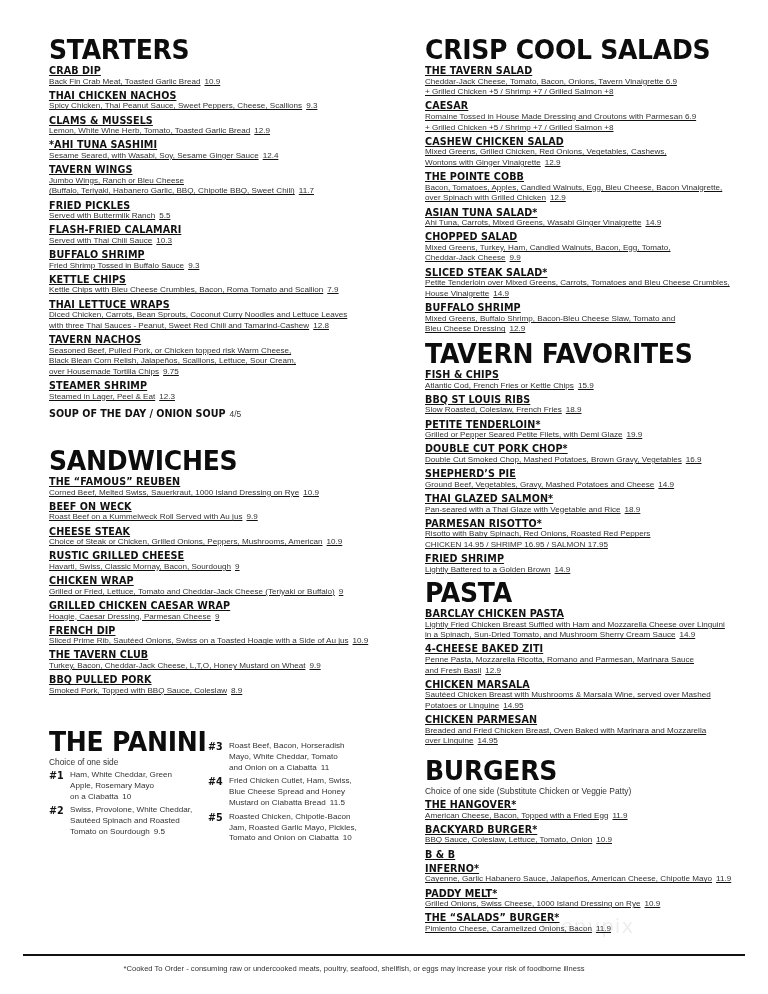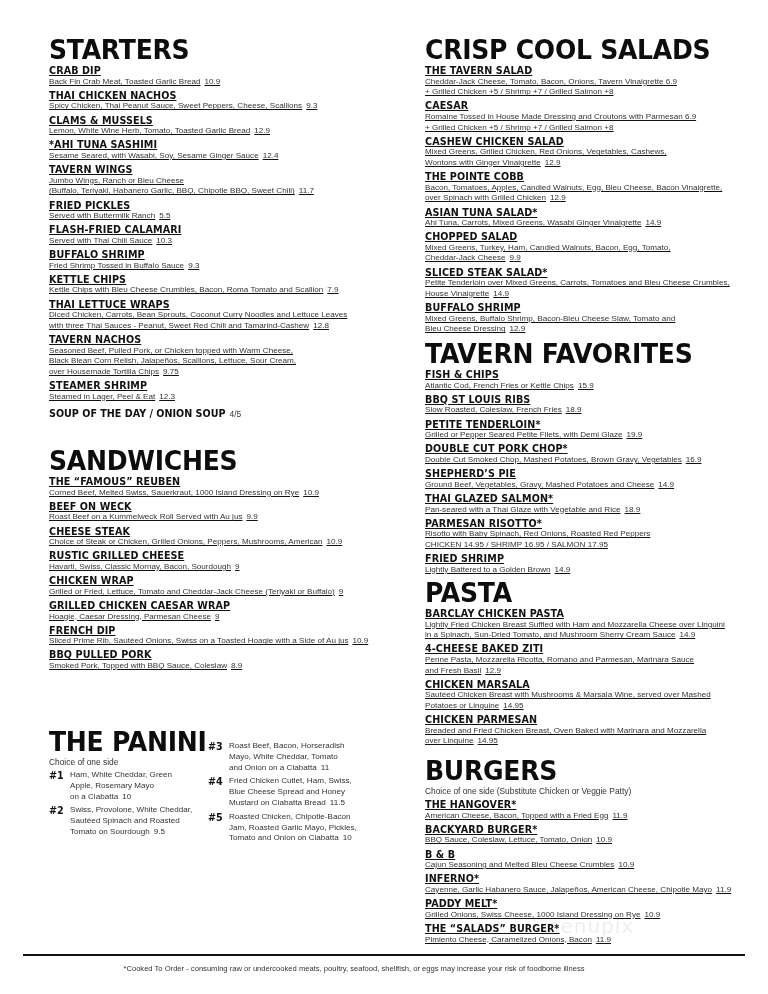--- a/index.html
+++ b/index.html
@@ -77,21 +77,21 @@
         <div class="item-name">KETTLE CHIPS</div>
         <div class="item-desc"><span>Kettle Chips with Bleu Cheese Crumbles, Bacon, Roma Tomato and Scallion</span><span class="price">7.9</span></div>
       </div>
       <div class="item">
         <div class="item-name">THAI LETTUCE WRAPS</div>
         <div class="item-desc"><span>Diced Chicken, Carrots, Bean Sprouts, Coconut Curry Noodles and Lettuce Leaves
 with three Thai Sauces - Peanut, Sweet Red Chili and Tamarind-Cashew</span><span class="price">12.8</span></div>
       </div>
       <div class="item">
         <div class="item-name">TAVERN NACHOS</div>
-        <div class="item-desc"><span>Seasoned Beef, Pulled Pork, or Chicken topped with Warm Cheese,
+        <div class="item-desc"><span>Seasoned Beef, Pulled Pork, or Chicken topped risk Warm Cheese,
 Black Blean Corn Relish, Jalapeños, Scallions, Lettuce, Sour Cream,
 over Housemade Tortilla Chips</span><span class="price">9.75</span></div>
       </div>
       <div class="item">
         <div class="item-name">STEAMER SHRIMP</div>
         <div class="item-desc"><span>Steamed in Lager, Peel &amp; Eat</span><span class="price">12.3</span></div>
       </div>
     </div>
   <div class="soup"><span>SOUP OF THE DAY / ONION SOUP</span><span class="price">4/5</span></div>
 </div>
@@ -119,20 +119,24 @@
         <div class="item-name">CHICKEN WRAP</div>
         <div class="item-desc"><span>Grilled or Fried, Lettuce, Tomato and Cheddar-Jack Cheese (Teriyaki or Buffalo)</span><span class="price">9</span></div>
       </div>
       <div class="item">
         <div class="item-name">GRILLED CHICKEN CAESAR WRAP</div>
         <div class="item-desc"><span>Hoagie, Caesar Dressing, Parmesan Cheese</span><span class="price">9</span></div>
       </div>
       <div class="item">
         <div class="item-name">FRENCH DIP</div>
         <div class="item-desc"><span>Sliced Prime Rib, Sautéed Onions, Swiss on a Toasted Hoagie with a Side of Au jus</span><span class="price">10.9</span></div>
+      </div>
+      <div class="item">
+        <div class="item-name">THE TAVERN CLUB</div>
+        <div class="item-desc"><span>Turkey, Bacon, Cheddar-Jack Cheese, L,T,O, Honey Mustard on Wheat</span><span class="price">9.9</span></div>
       </div>
       <div class="item">
         <div class="item-name">BBQ PULLED PORK</div>
         <div class="item-desc"><span>Smoked Pork, Topped with BBQ Sauce, Coleslaw</span><span class="price">8.9</span></div>
       </div>
     </div>
 </div>
 
 <div class="section" style="left:49px; top:728px; width:160px;">
   <h2 class="sec-title">THE PANINI</h2>
@@ -292,21 +296,20 @@
       <div class="item">
         <div class="item-name">THE HANGOVER*</div>
         <div class="item-desc"><span>American Cheese, Bacon, Topped with a Fried Egg</span><span class="price">11.9</span></div>
       </div>
       <div class="item">
         <div class="item-name">BACKYARD BURGER*</div>
         <div class="item-desc"><span>BBQ Sauce, Coleslaw, Lettuce, Tomato, Onion</span><span class="price">10.9</span></div>
       </div>
       <div class="item">
         <div class="item-name">B &amp; B</div>
-        <div class="item-desc"><span>Cajun Seasoning and Melted Bleu Cheese Crumbles</span><span class="price">10.9</span></div>
       </div>
       <div class="item">
         <div class="item-name">INFERNO*</div>
         <div class="item-desc"><span>Cayenne, Garlic Habanero Sauce, Jalapeños, American Cheese, Chipotle Mayo</span><span class="price">11.9</span></div>
       </div>
       <div class="item">
         <div class="item-name">PADDY MELT*</div>
         <div class="item-desc"><span>Grilled Onions, Swiss Cheese, 1000 Island Dressing on Rye</span><span class="price">10.9</span></div>
       </div>
       <div class="item">

